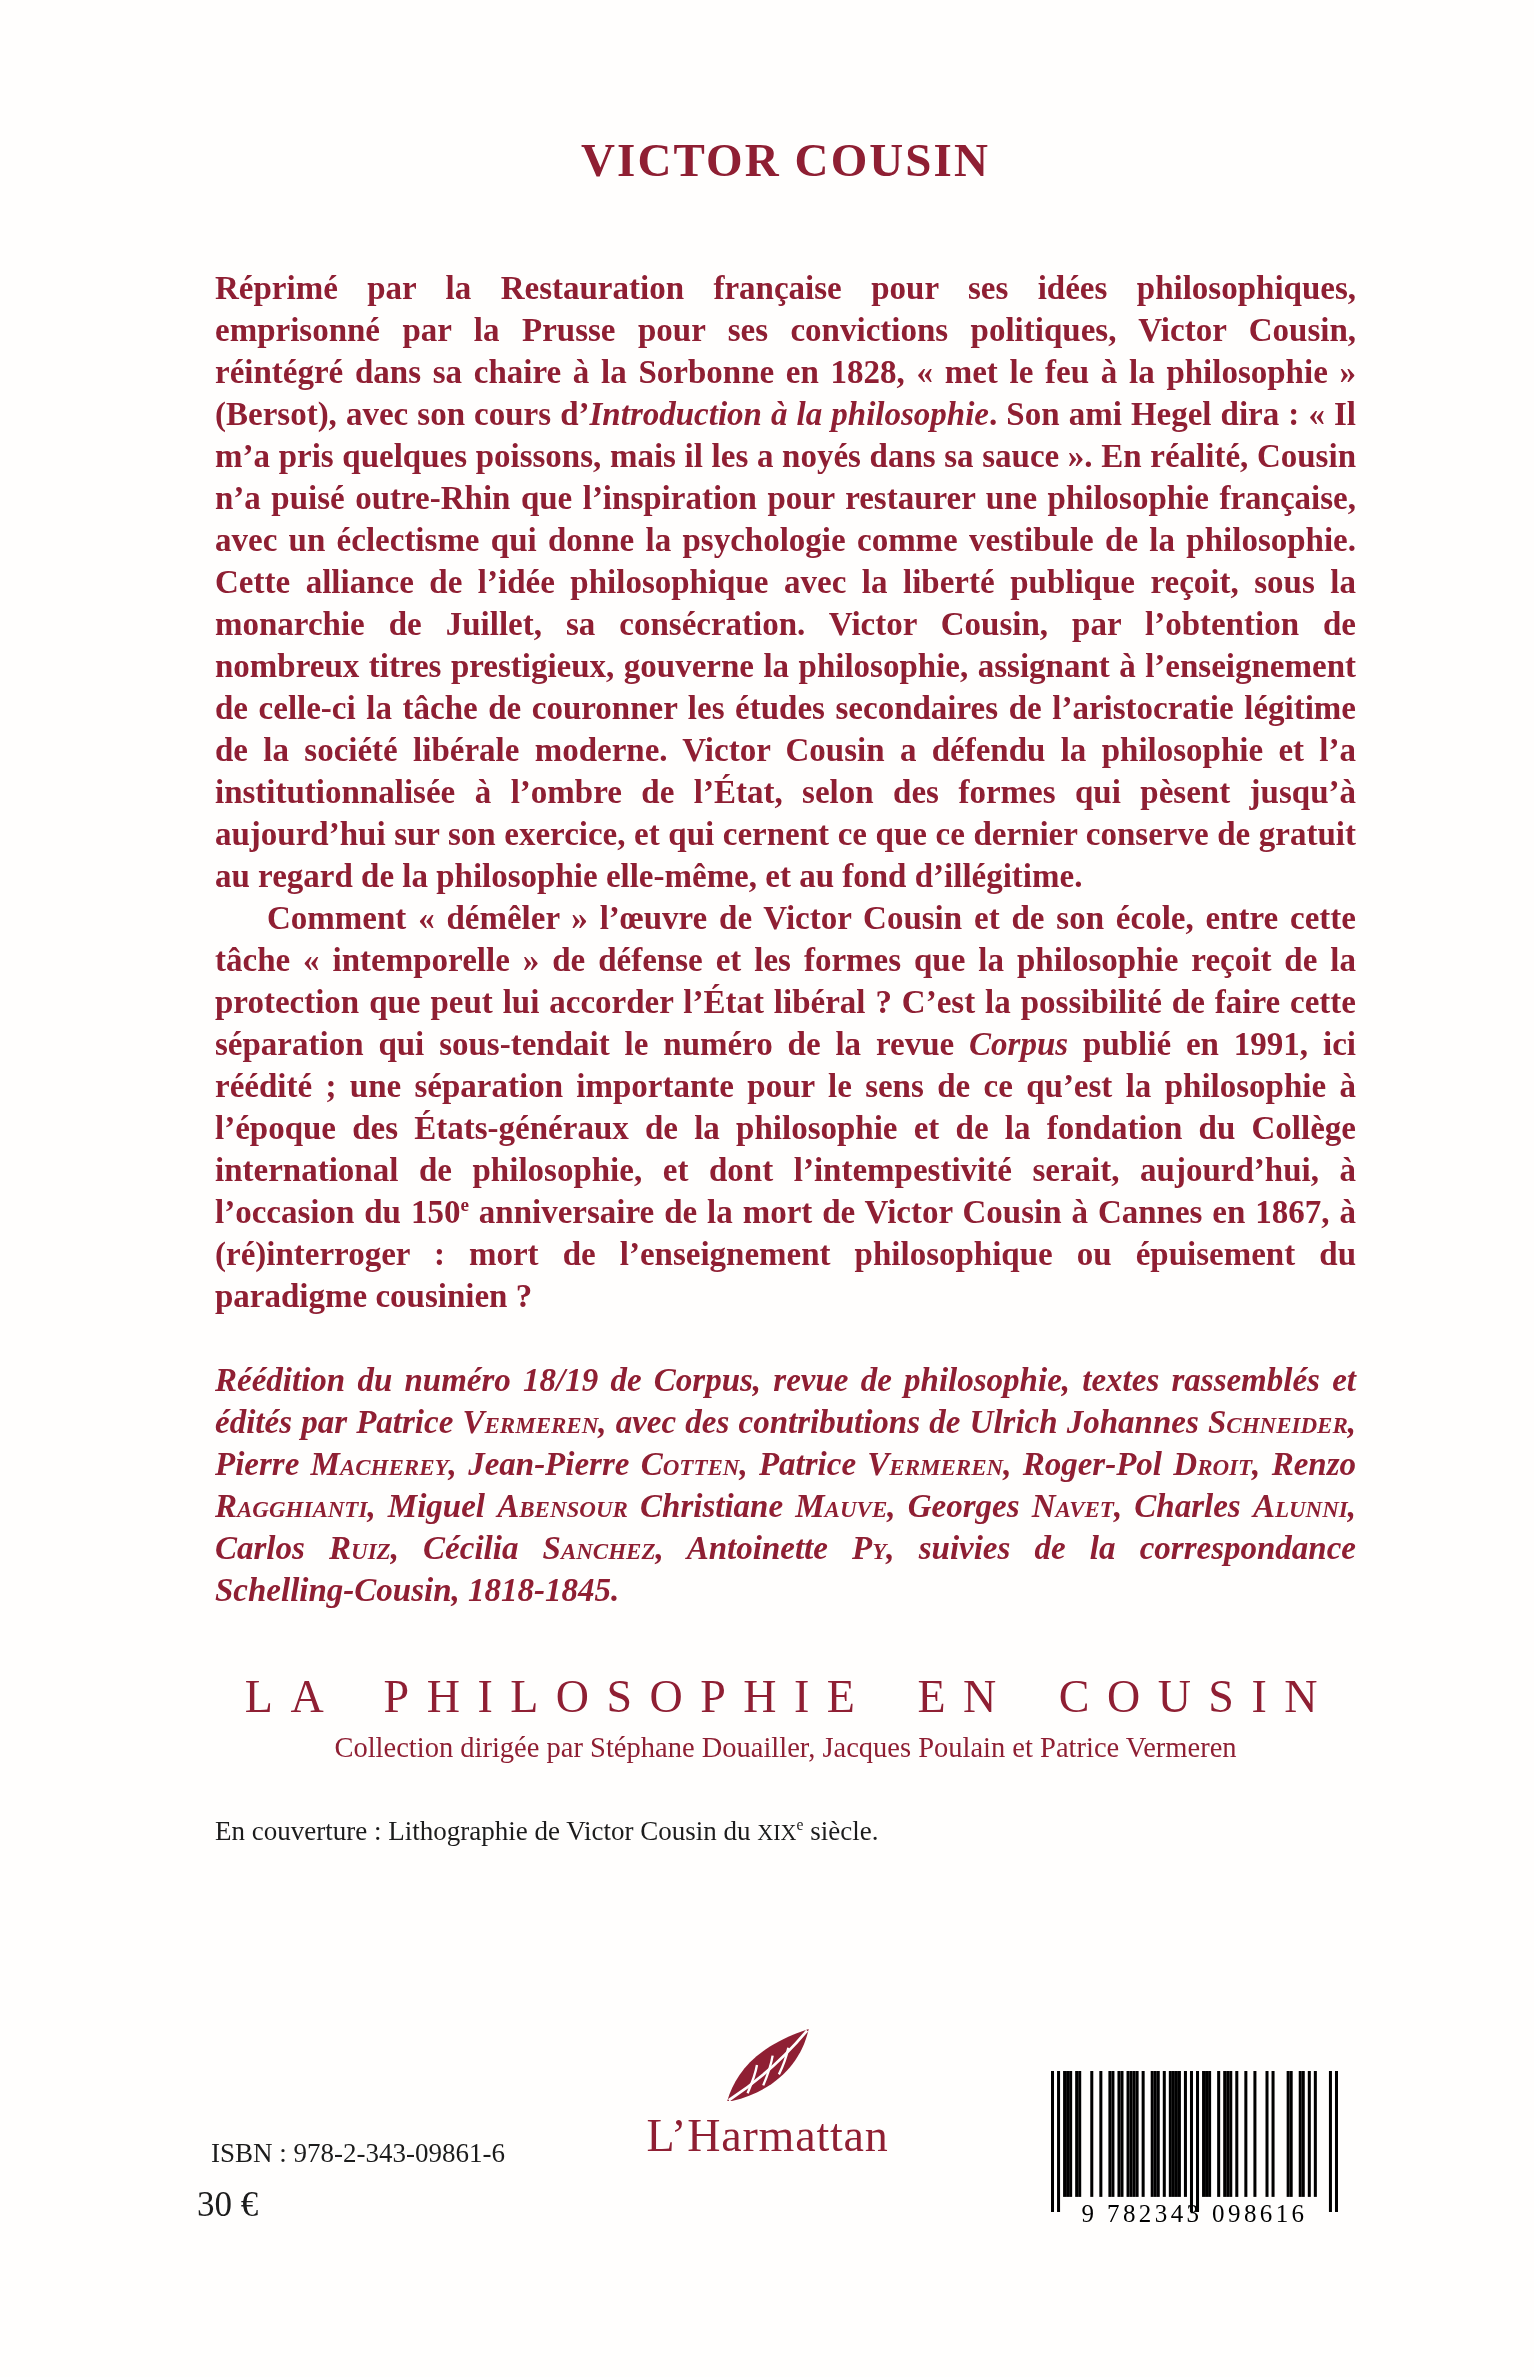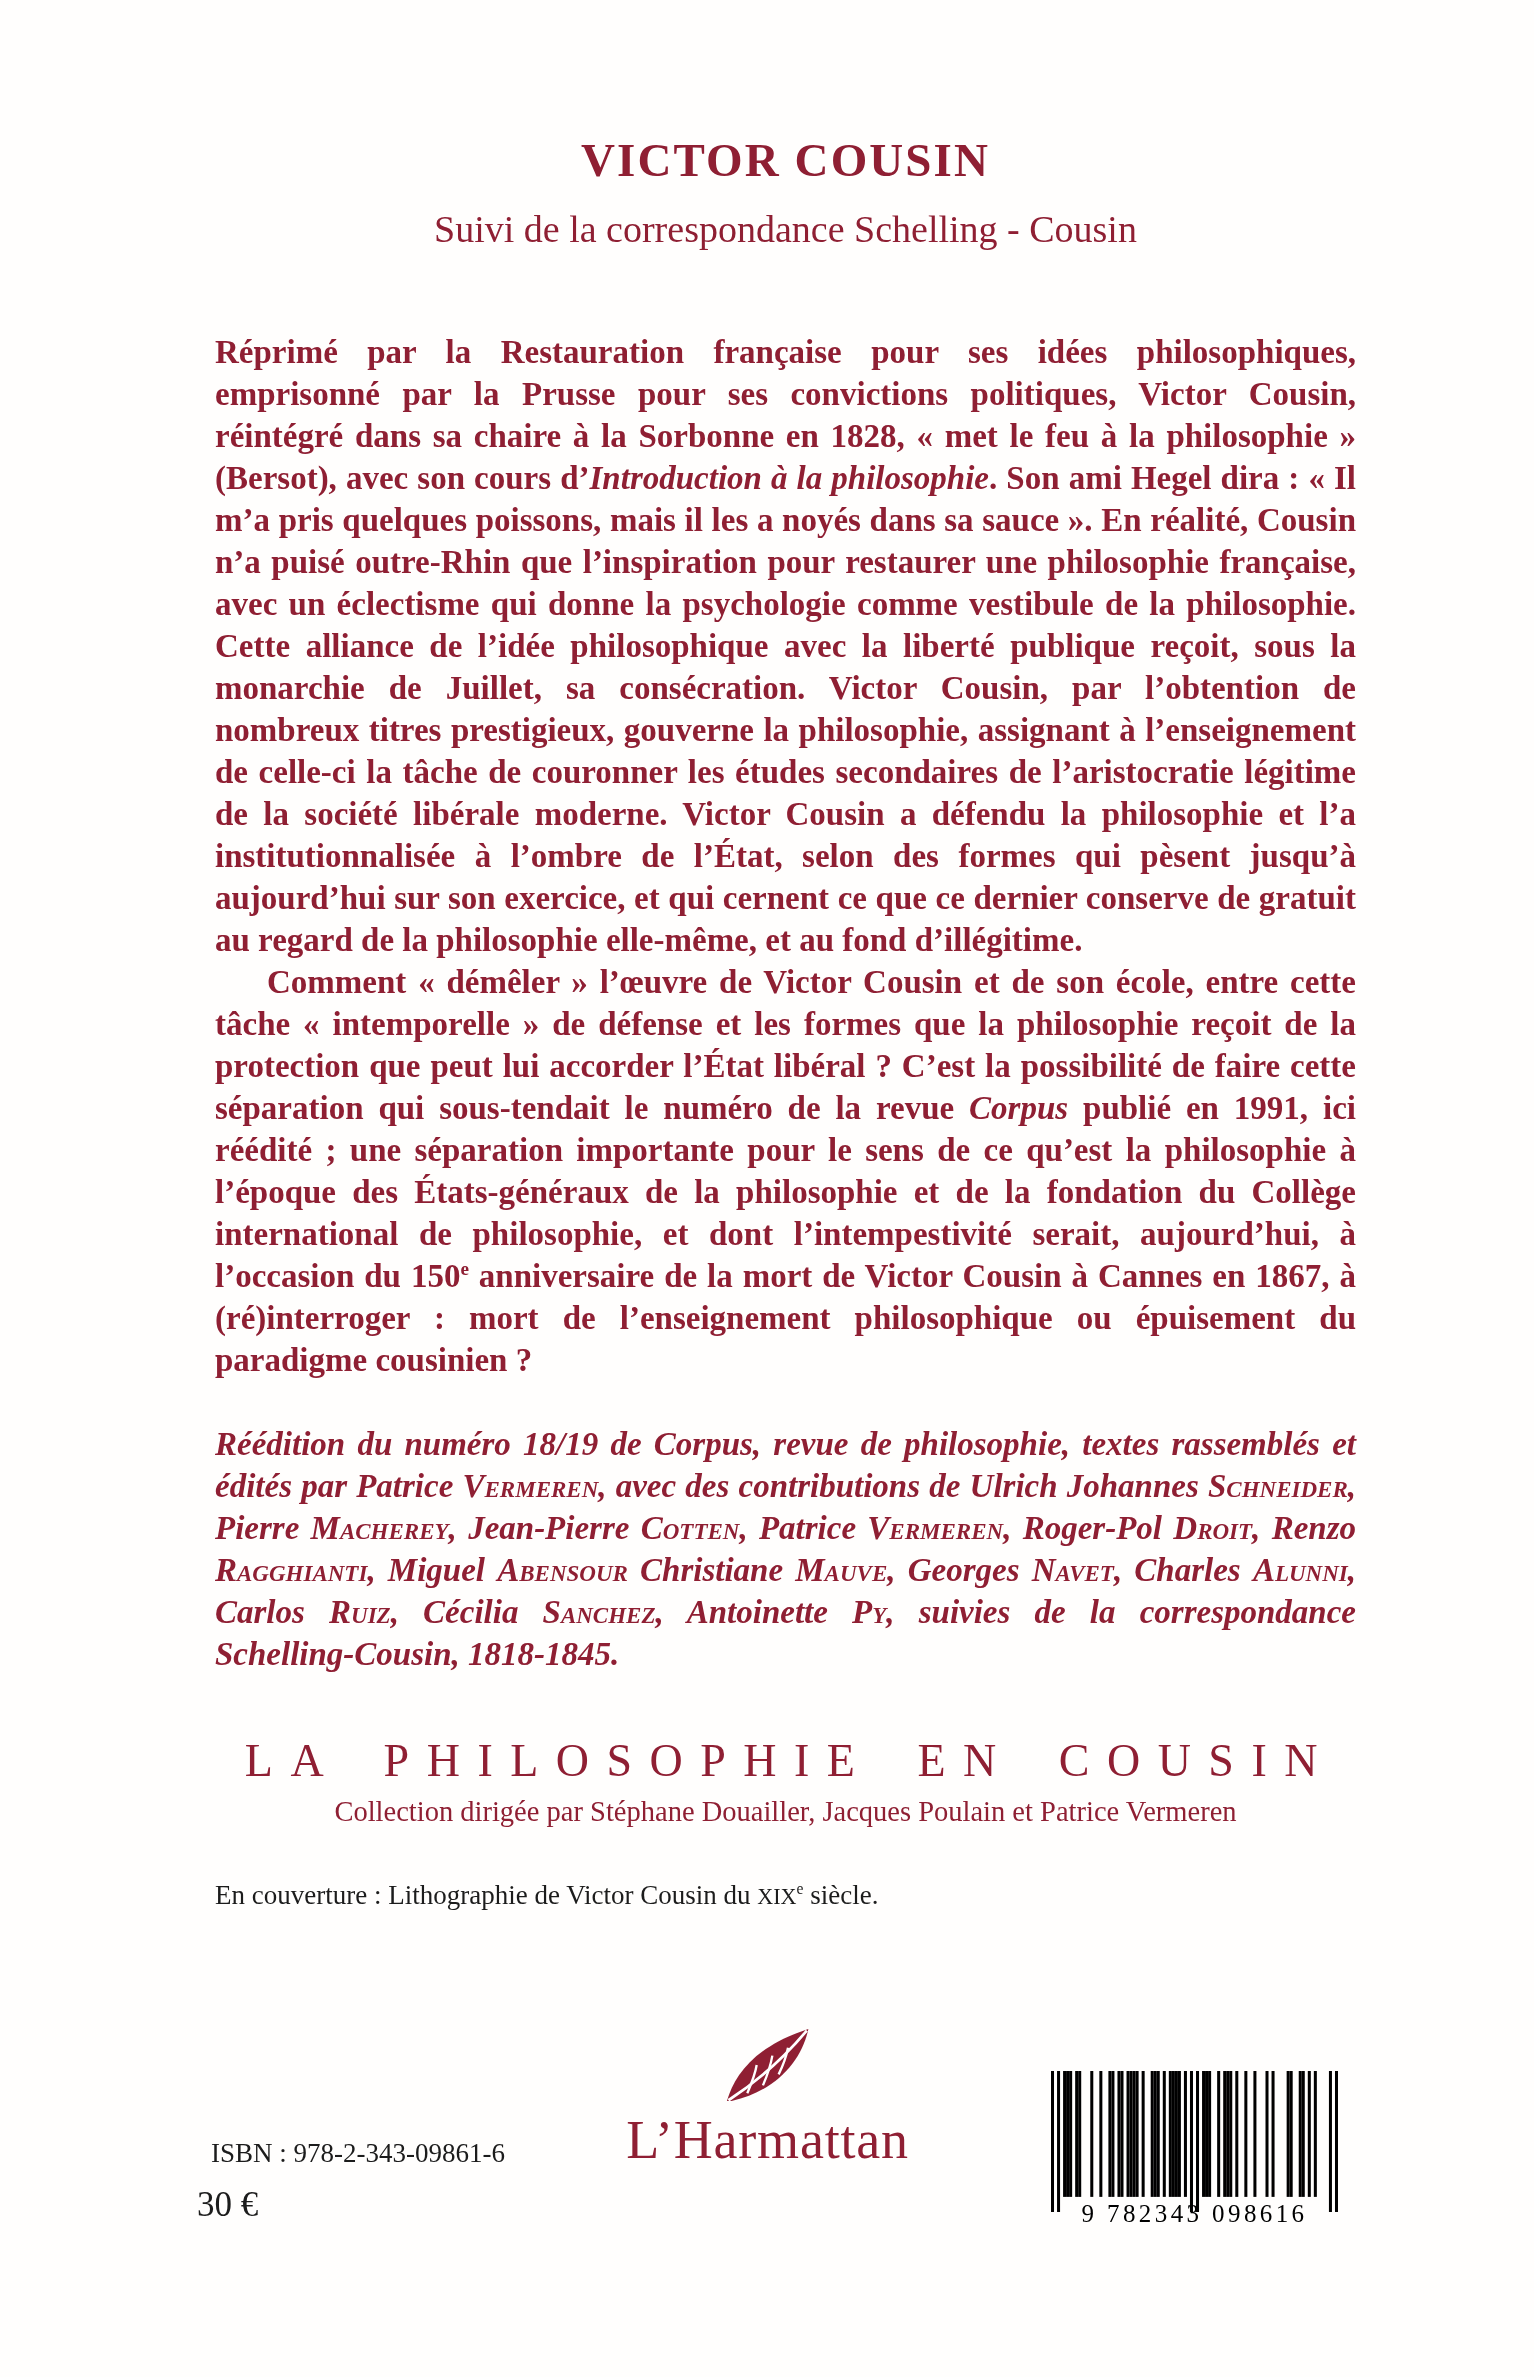--- a/index.html
+++ b/index.html
@@ -47,38 +47,37 @@
   .cover-note { margin-top:52px; font-size:27px; color:var(--ink); text-align:left; }
 
   .isbn  { position:absolute; left:211px; top:2138px; font-size:27px; color:var(--ink); }
   .price { position:absolute; left:197px; top:2185px; font-size:35px; color:var(--ink); }
 
   .logo {
     position:absolute; left:50%; top:2024px; transform:translateX(-50%);
     text-align:center; color:var(--accent);
   }
   .logo .leaf { width:94px; height:82px; display:block; margin:0 auto 3.4px auto; }
-  .logo-text { font-size:54px; letter-spacing:0.8px; white-space:nowrap; }
+  .logo-text { font-size:46px; letter-spacing:0.8px; white-space:nowrap; }
 
   .barcode { position:absolute; left:1047px; top:2071px; width:295px; text-align:center; }
   .barcode .bars { width:287px; height:141px; display:block; margin:0 auto; fill:#000; }
   .barcode-digits {
     margin-top:-11.7px; font-size:25px; letter-spacing:3.4px;
     color:#000; font-family:"Liberation Serif","DejaVu Serif",serif;
     white-space:nowrap;
   }
 </style>
 </head>
 <body>
 
 <div class="page">
   <div class="content">
 
     <h1 class="title">VICTOR COUSIN</h1>
-    <h2 class="subtitle">Suivi de la correspondance Schelling - Cousin</h2>
 
     <p class="body p1"><span>Réprimé par la Restauration française pour ses idées philosophiques, emprisonné par la Prusse pour ses convictions politiques, Victor Cousin, réintégré dans sa chaire à la Sorbonne en 1828, « met le feu à la philosophie » (Bersot), avec son cours d’</span><span class="it">Introduction à la philosophie</span><span>. Son ami Hegel dira : « Il m’a pris quelques poissons, mais il les a noyés dans sa sauce ». En réalité, Cousin n’a puisé outre-Rhin que l’inspiration pour restaurer une philosophie française, avec un éclectisme qui donne la psychologie comme vestibule de la philosophie. Cette alliance de l’idée philosophique avec la liberté publique reçoit, sous la monarchie de Juillet, sa consécration. Victor Cousin, par l’obtention de nombreux titres prestigieux, gouverne la philosophie, assignant à l’enseignement de celle-ci la tâche de couronner les études secondaires de l’aristocratie légitime de la société libérale moderne. Victor Cousin a défendu la philosophie et l’a institutionnalisée à l’ombre de l’État, selon des formes qui pèsent jusqu’à aujourd’hui sur son exercice, et qui cernent ce que ce dernier conserve de gratuit au regard de la philosophie elle-même, et au fond d’illégitime.</span></p>
     <p class="body p2"><span>Comment « démêler » l’œuvre de Victor Cousin et de son école, entre cette tâche « intemporelle » de défense et les formes que la philosophie reçoit de la protection que peut lui accorder l’État libéral ? C’est la possibilité de faire cette séparation qui sous-tendait le numéro de la revue </span><span class="it">Corpus</span><span> publié en 1991, ici réédité ; une séparation importante pour le sens de ce qu’est la philosophie à l’époque des États-généraux de la philosophie et de la fondation du Collège international de philosophie, et dont l’intempestivité serait, aujourd’hui, à l’occasion du 150</span><span class="sup">e</span><span> anniversaire de la mort de Victor Cousin à Cannes en 1867, à (ré)interroger : mort de l’enseignement philosophique ou épuisement du paradigme cousinien ?</span></p>
     <p class="body p3"><span>Réédition du numéro 18/19 de Corpus, revue de philosophie, textes rassemblés et édités par Patrice </span><span class="sc">Vermeren</span><span>, avec des contributions de Ulrich Johannes </span><span class="sc">Schneider</span><span>, Pierre </span><span class="sc">Macherey</span><span>, Jean-Pierre </span><span class="sc">Cotten</span><span>, Patrice </span><span class="sc">Vermeren</span><span>, Roger-Pol </span><span class="sc">Droit</span><span>, Renzo </span><span class="sc">Ragghianti</span><span>, Miguel </span><span class="sc">Abensour</span><span> Christiane </span><span class="sc">Mauve</span><span>, Georges </span><span class="sc">Navet</span><span>, Charles </span><span class="sc">Alunni</span><span>, Carlos </span><span class="sc">Ruiz</span><span>, Cécilia </span><span class="sc">Sanchez</span><span>, Antoinette </span><span class="sc">Py</span><span>, suivies de la correspondance Schelling-Cousin, 1818-1845.</span></p>
 
     <div class="collection">
       <div class="collection-title">LA PHILOSOPHIE EN COUSIN</div>
       <div class="collection-sub">Collection dirigée par Stéphane Douailler, Jacques Poulain et Patrice Vermeren</div>
     </div>
 

